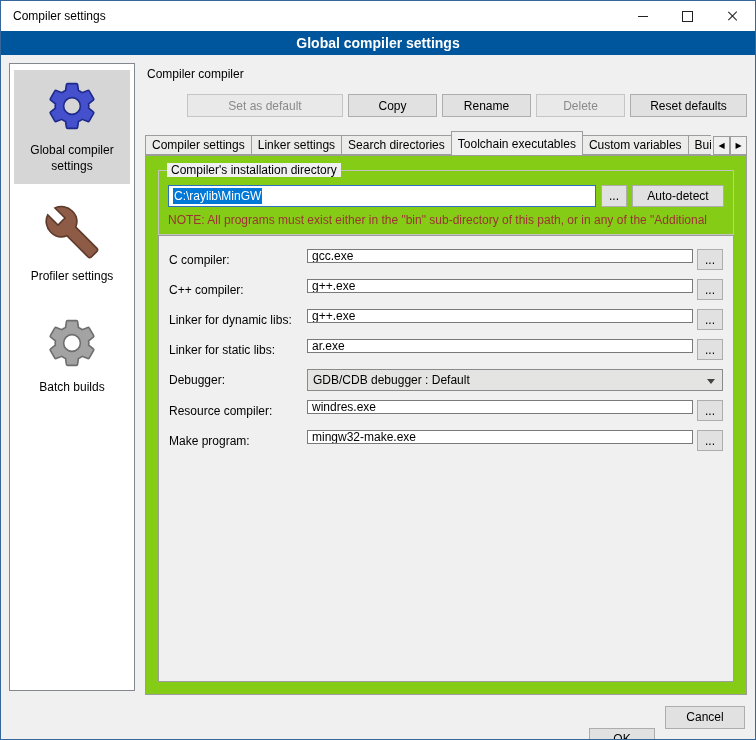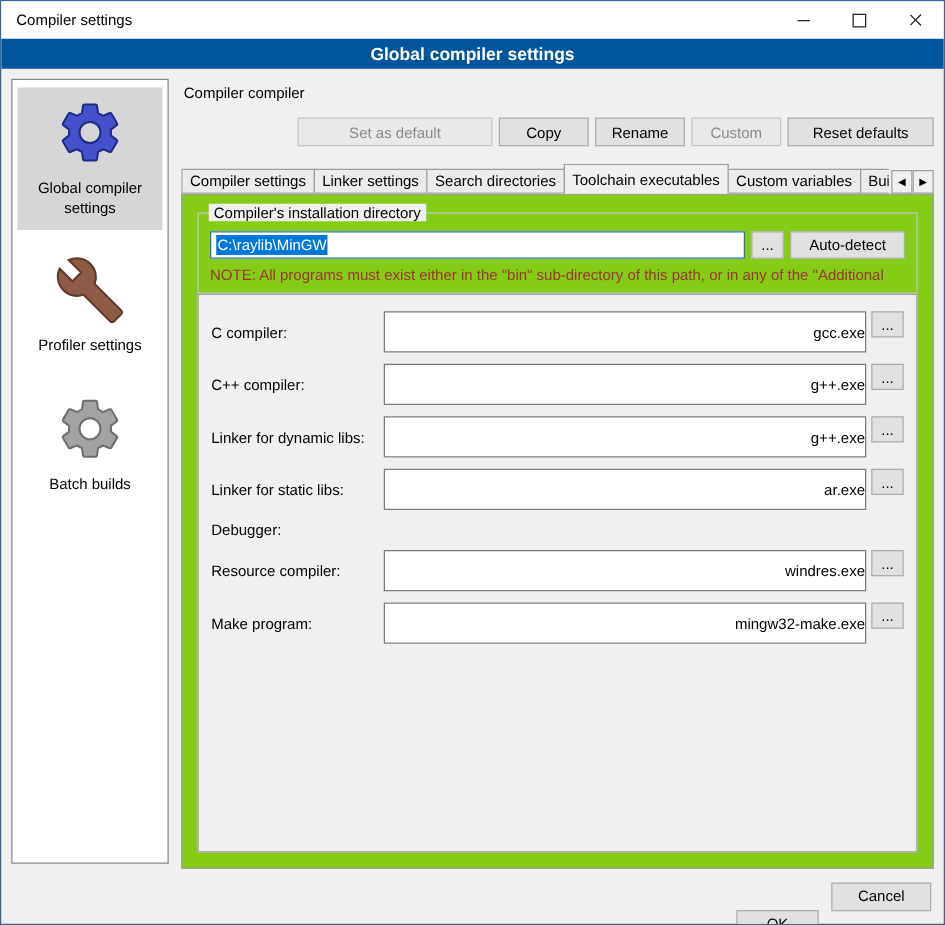--- a/index.html
+++ b/index.html
@@ -45,21 +45,21 @@
   .combo{box-sizing:border-box;height:22px;background:#fff;border:1px solid #7a7a7a;
     display:flex;align-items:center;padding-left:5px;position:relative;cursor:default;}
   .combo .arrow{position:absolute;right:7px;top:9px;width:0;height:0;
     border-left:4px solid transparent;border-right:4px solid transparent;border-top:5px solid #444;}
   .combo.gray{background:#e4e4e2;border-color:#8a8a8a;}
   
   .btn{box-sizing:border-box;height:23px;background:#e1e1e1;border:1px solid #adadad;
     font-family:"Liberation Sans",sans-serif;font-size:12px;color:#000;cursor:default;padding:0 6px;}
   .btn:disabled{color:#8a8a8a;background:#e9e9e9;border-color:#c5c5c5;}
   .btn-row{display:flex;justify-content:flex-end;gap:5px;margin-top:9px;}
-  .w-setdef{width:156px;} .w-std{width:72px;} .w-reset{width:117px;}
+  .w-setdef{width:156px;} .w-std{width:89px;} .w-reset{width:117px;}
   
   .tabstrip{display:flex;align-items:flex-end;margin-top:13px;position:relative;z-index:2;height:25px;}
   .tab-list{flex:1;display:flex;align-items:flex-end;overflow:hidden;}
   .tab{box-sizing:border-box;height:20px;line-height:19px;padding:0 6px;background:#ececeb;
     border:1px solid #9d9d9d;margin-left:-1px;white-space:nowrap;cursor:default;}
   .tab:first-child{margin-left:0;}
   .tab.active{height:25px;line-height:24px;background:#f0f0f0;border-bottom:1px solid #f0f0f0;
     margin-bottom:-1px;position:relative;z-index:3;}
   .tab-arrows{display:flex;flex:0 0 auto;margin-left:2px;}
   .arrow-btn{box-sizing:border-box;width:17px;height:19px;background:#f0f0f0;border:1px solid #9d9d9d;
@@ -77,21 +77,21 @@
   .browse{width:26px;flex:0 0 auto;height:22px;}
   .autodetect{width:92px;flex:0 0 auto;height:22px;}
   .note{margin-top:6px;color:var(--note-text,#9c3434);white-space:nowrap;overflow:hidden;}
   
   .subtabs{margin-top:16px;}
   .subpanel{flex:1;border:1px solid #9d9d9d;background:#f0f0f0;padding:13px 10px;min-height:0;box-sizing:border-box;}
   
   .form-row{display:flex;align-items:center;margin-bottom:9px;}
   .form-row .flabel{width:138px;flex:0 0 auto;}
   .form-row .ctrl{flex:1;display:flex;gap:4px;}
-  .form-row .textbox{height:33px;justify-content:flex-end;}
+  .form-row .textbox{height:14px;}
   .form-row .browse{height:21px;}
   .form-row .combo{flex:1;height:22px;}
   
   .footer{height:44px;flex:0 0 auto;display:flex;justify-content:flex-end;align-items:center;gap:10px;padding:0 10px;}
   .w-ok{width:66px;margin-top:44px;} .w-cancel{width:80px;}
 </style>
 </head>
 <body>
 
 <div class="window">
@@ -141,21 +141,21 @@
     </div>
 
     <div class="main">
       <div class="field-caption">Compiler compiler</div>
 
 
       <div class="btn-row">
         <button class="btn w-setdef" disabled="">Set as default</button>
         <button class="btn w-std">Copy</button>
         <button class="btn w-std">Rename</button>
-        <button class="btn w-std" disabled="">Custom</button>
+        <button class="btn w-std" disabled="">Delete</button>
         <button class="btn w-reset">Reset defaults</button>
       </div>
 
       <div class="tabstrip">
         <div class="tab-list">
           <div class="tab">Compiler settings</div>
           <div class="tab">Linker settings</div>
           <div class="tab">Search directories</div>
           <div class="tab active">Toolchain executables</div>
           <div class="tab">Custom variables</div>
@@ -223,20 +223,26 @@
             <div class="ctrl">
               <div class="textbox">
                   <span>ar.exe</span>
                 </div>
               <button class="btn browse">...</button>
             </div>
           </div>
 
           <div class="form-row">
             <span class="flabel">Debugger:</span>
+            <div class="ctrl">
+              <div class="combo gray">
+                <span>GDB/CDB debugger : Default</span>
+                <span class="arrow"></span>
+              </div>
+            </div>
           </div>
 
           <div class="form-row">
             <span class="flabel">Resource compiler:</span>
             <div class="ctrl">
               <div class="textbox">
                   <span>windres.exe</span>
                 </div>
               <button class="btn browse">...</button>
             </div>

